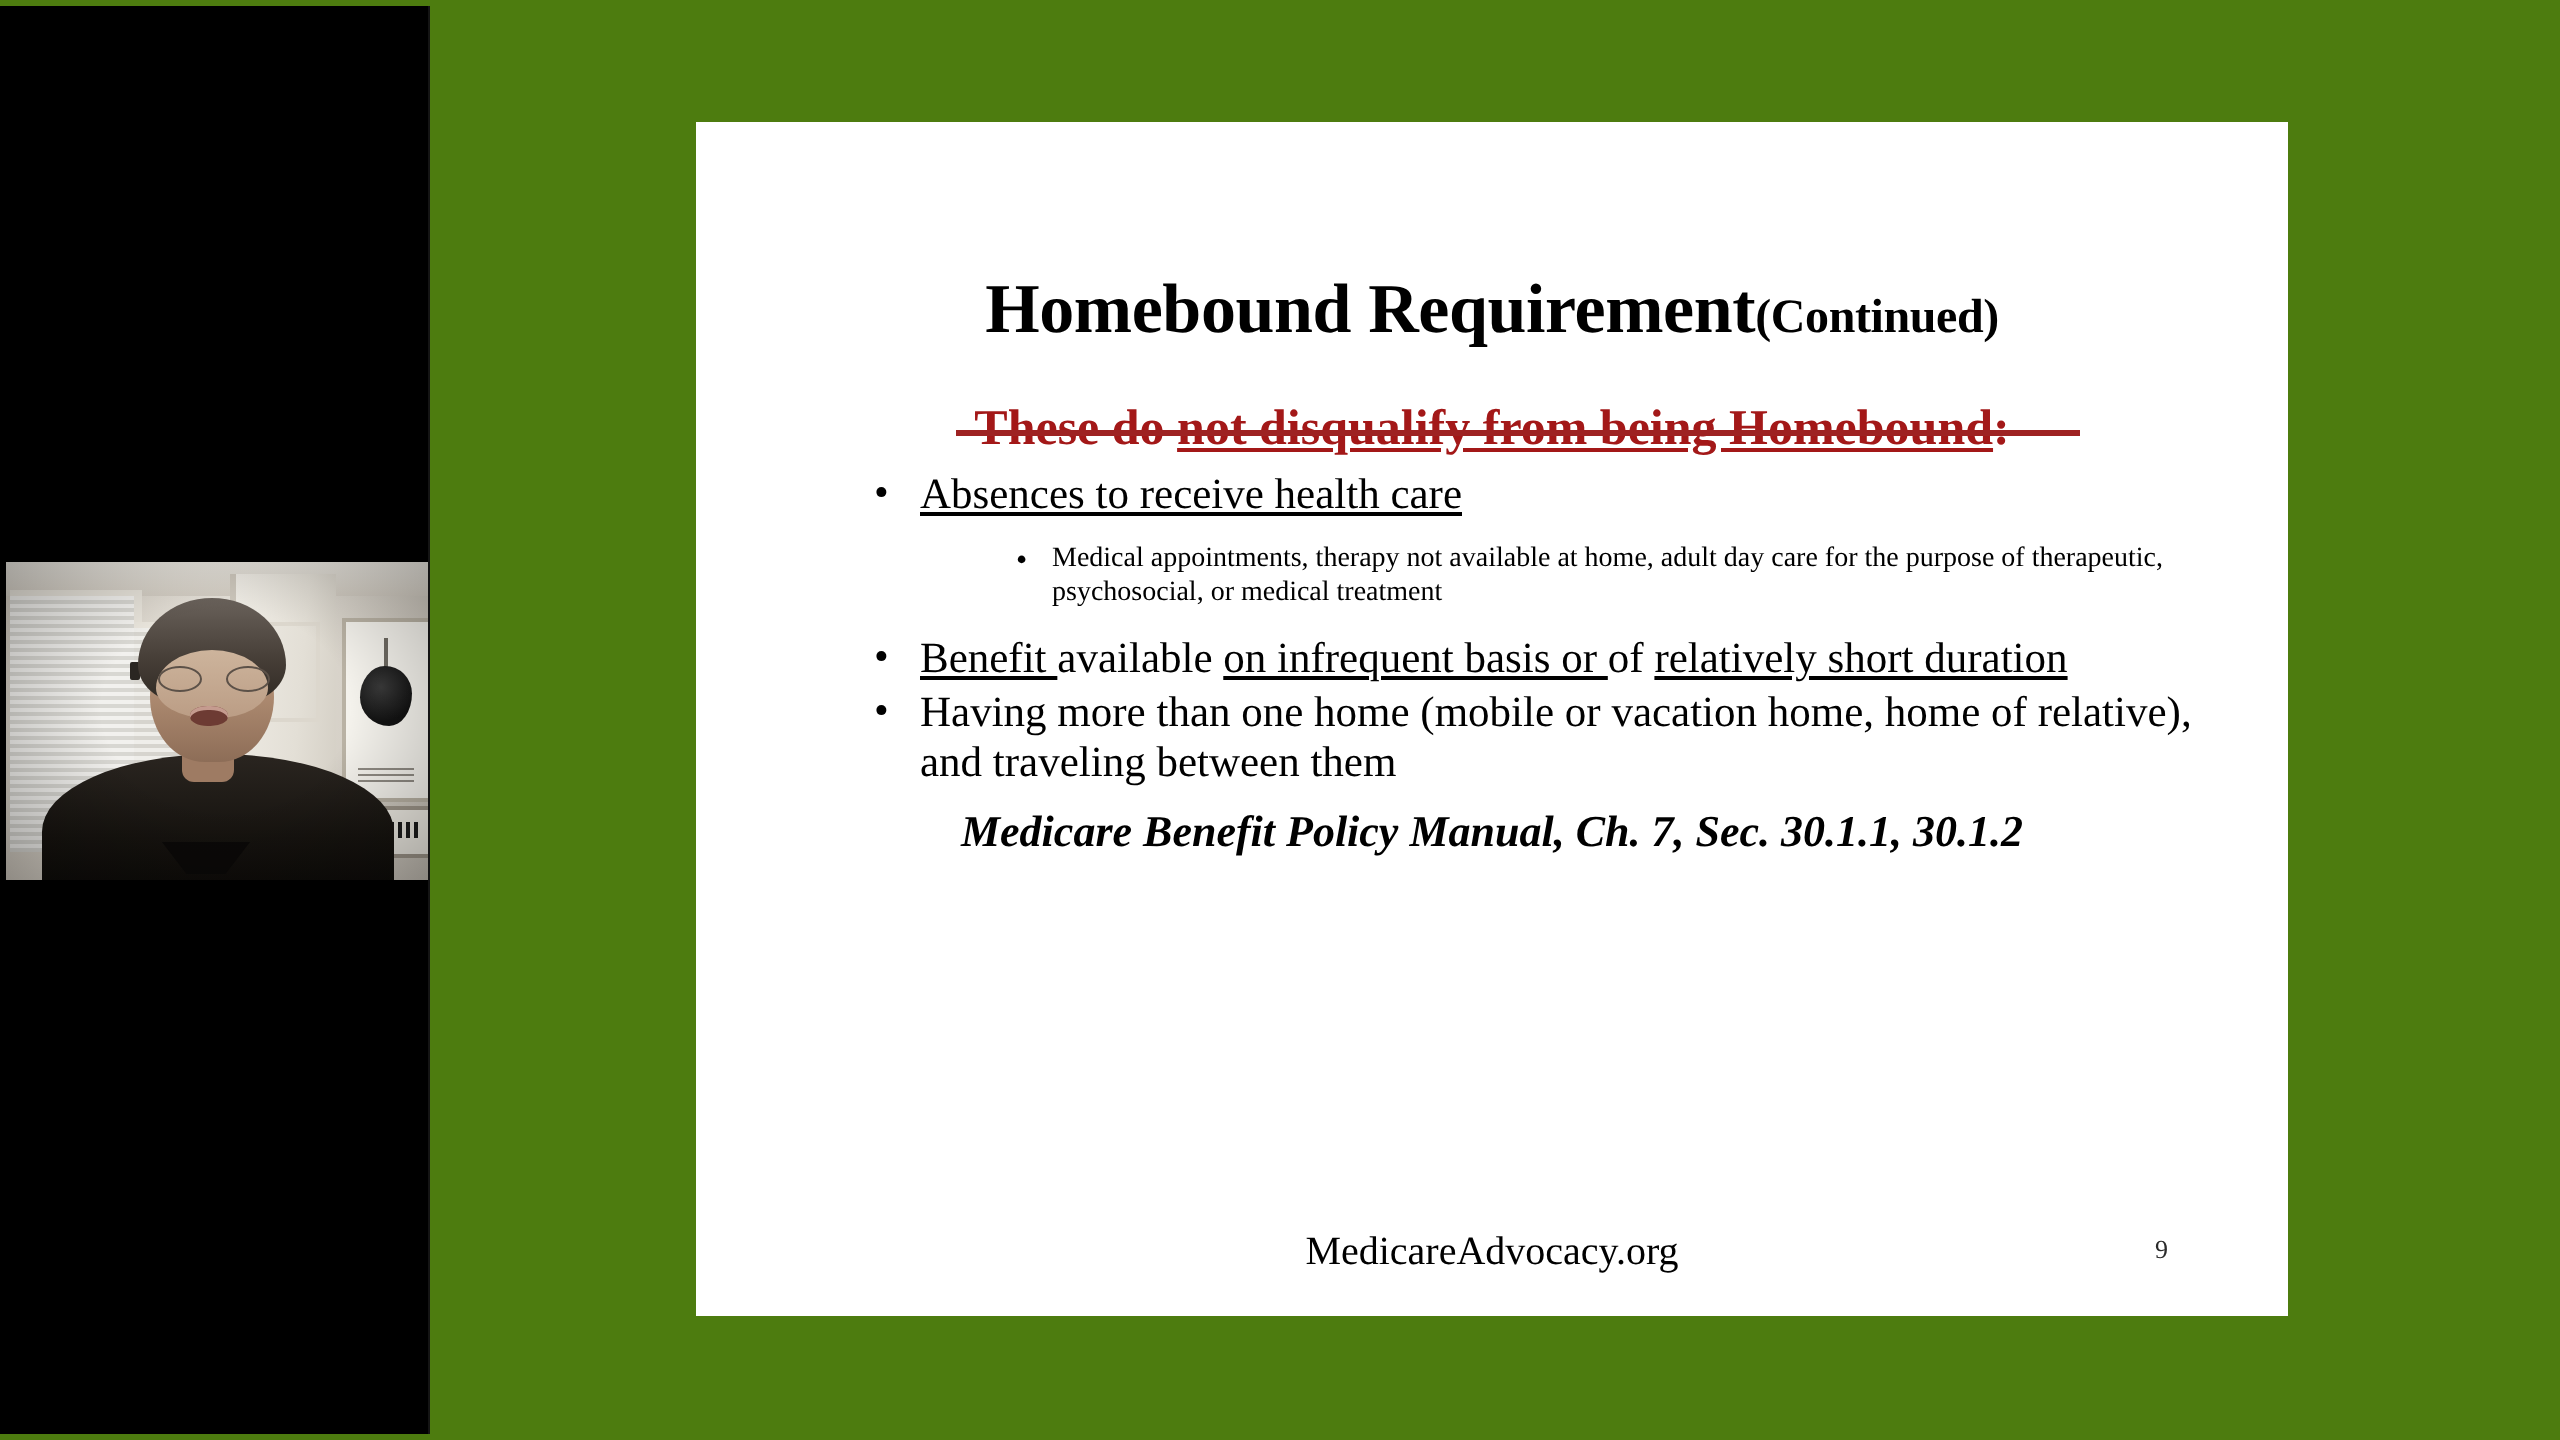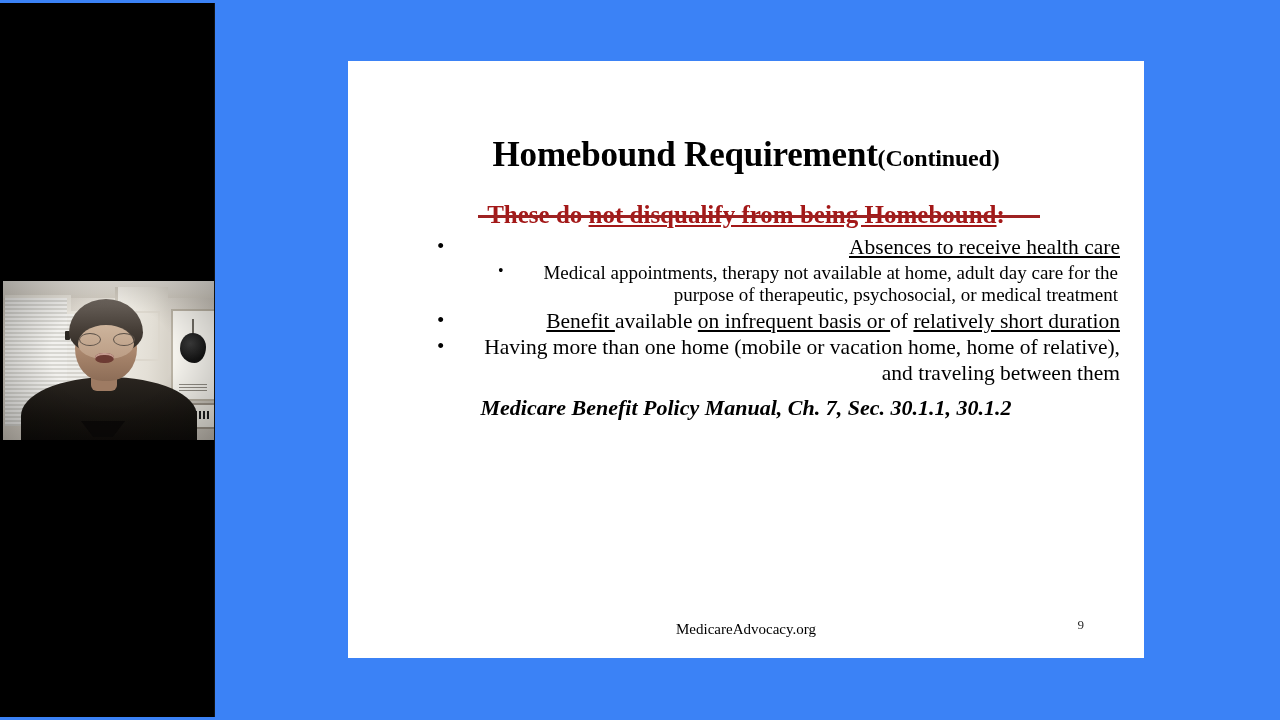--- a/index.html
+++ b/index.html
@@ -13,21 +13,21 @@
     height: 720px;
     overflow: hidden;
     font-family: "Liberation Serif", "DejaVu Serif", serif;
     position: relative;
   }
 
   
   #stage {
     position: absolute;
     inset: 0;
-    background: #3b82f6;
+    background: #4d7c0f;
   }
 
   
   #participant-panel {
     position: absolute;
     left: 0px;
     top: 3px;
     width: 214px;
     height: 714px;
     background: #000000;
@@ -208,40 +208,39 @@
     list-style: none;
     margin: 6px 0 0 0;
     padding: 0 24px 0 89px;
   }
   ul.lvl1 > li {
     position: relative;
     font-size: 21.5px;
     line-height: 1.18;
     margin: 0 0 1px 0;
     padding-left: 23px;
-    text-align: right;
   }
   ul.lvl1 > li::before {
     content: "\2022";
     position: absolute;
     left: 0;
     top: -1px;
     font-size: 21px;
   }
   ul.lvl2 {
     list-style: none;
     margin: 0;
     padding: 0 0 0 36px;
   }
   ul.lvl2 > li {
     position: relative;
-    font-size: 19px;
+    font-size: 14px;
     line-height: 1.19;
     padding-left: 18px;
-    margin: 2px;
+    margin: 12px;
   }
   ul.lvl2 > li::before {
     content: "\2022";
     position: absolute;
     left: 0;
     top: -1px;
     font-size: 16px;
   }
   .u { text-decoration: underline; text-underline-offset: 1.5px; }
 
@@ -253,21 +252,21 @@
     font-size: 22px;
     line-height: 1.15;
   }
 
   #slide-footer {
     position: absolute;
     left: 0;
     right: 0;
     bottom: 19px;
     text-align: center;
-    font-size: 15px;
+    font-size: 20px;
     line-height: 1.27;
   }
   #slide-footer div { display: block; }
 
   #page-number {
     position: absolute;
     right: 60px;
     bottom: 25px;
     font-size: 13px;
     color: #2b2b2b;

